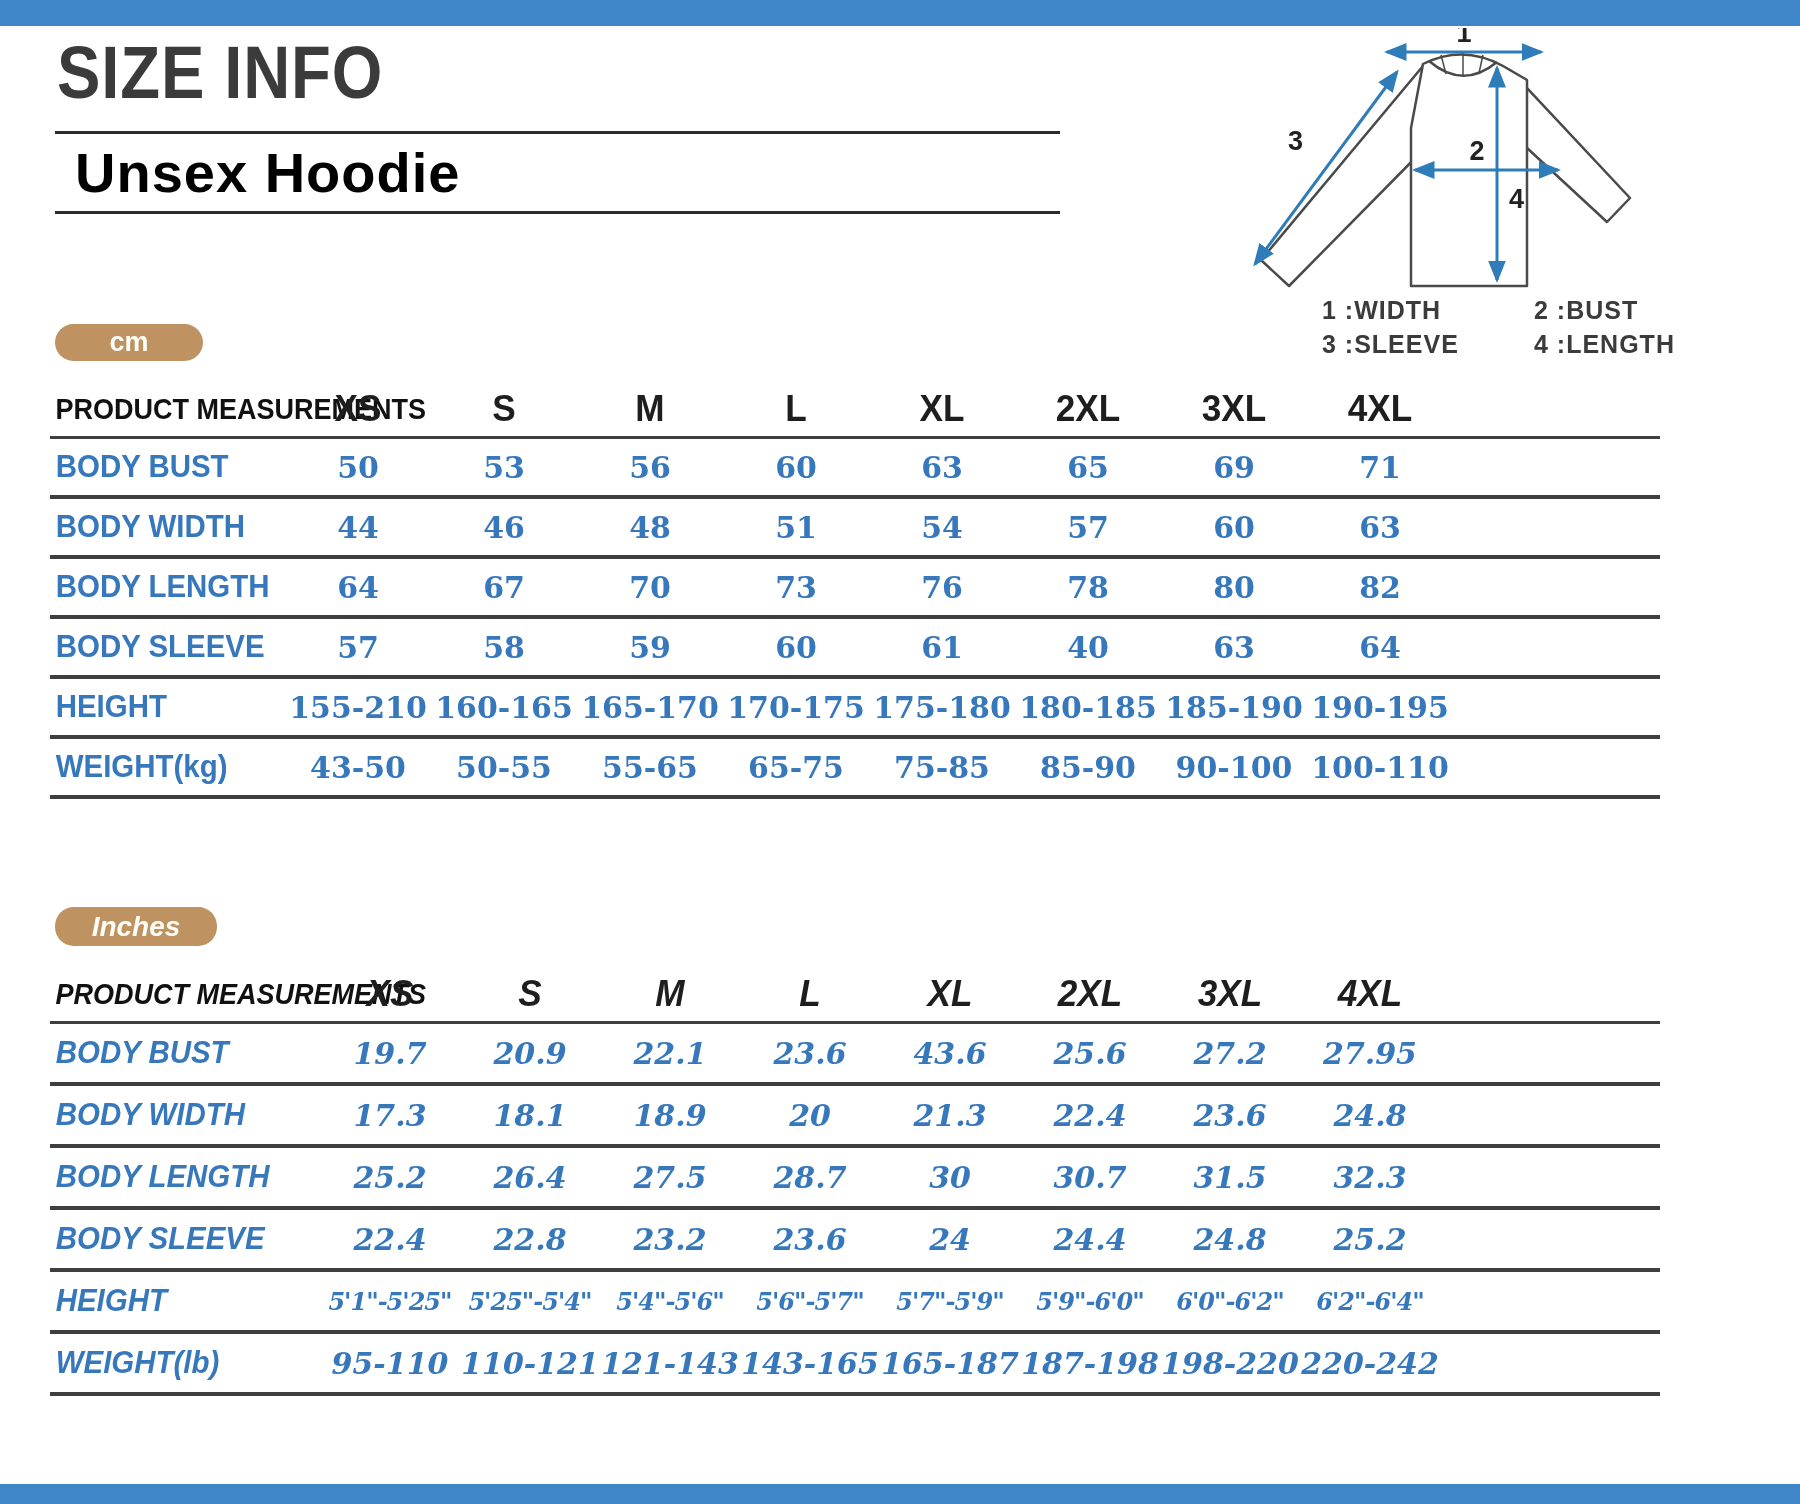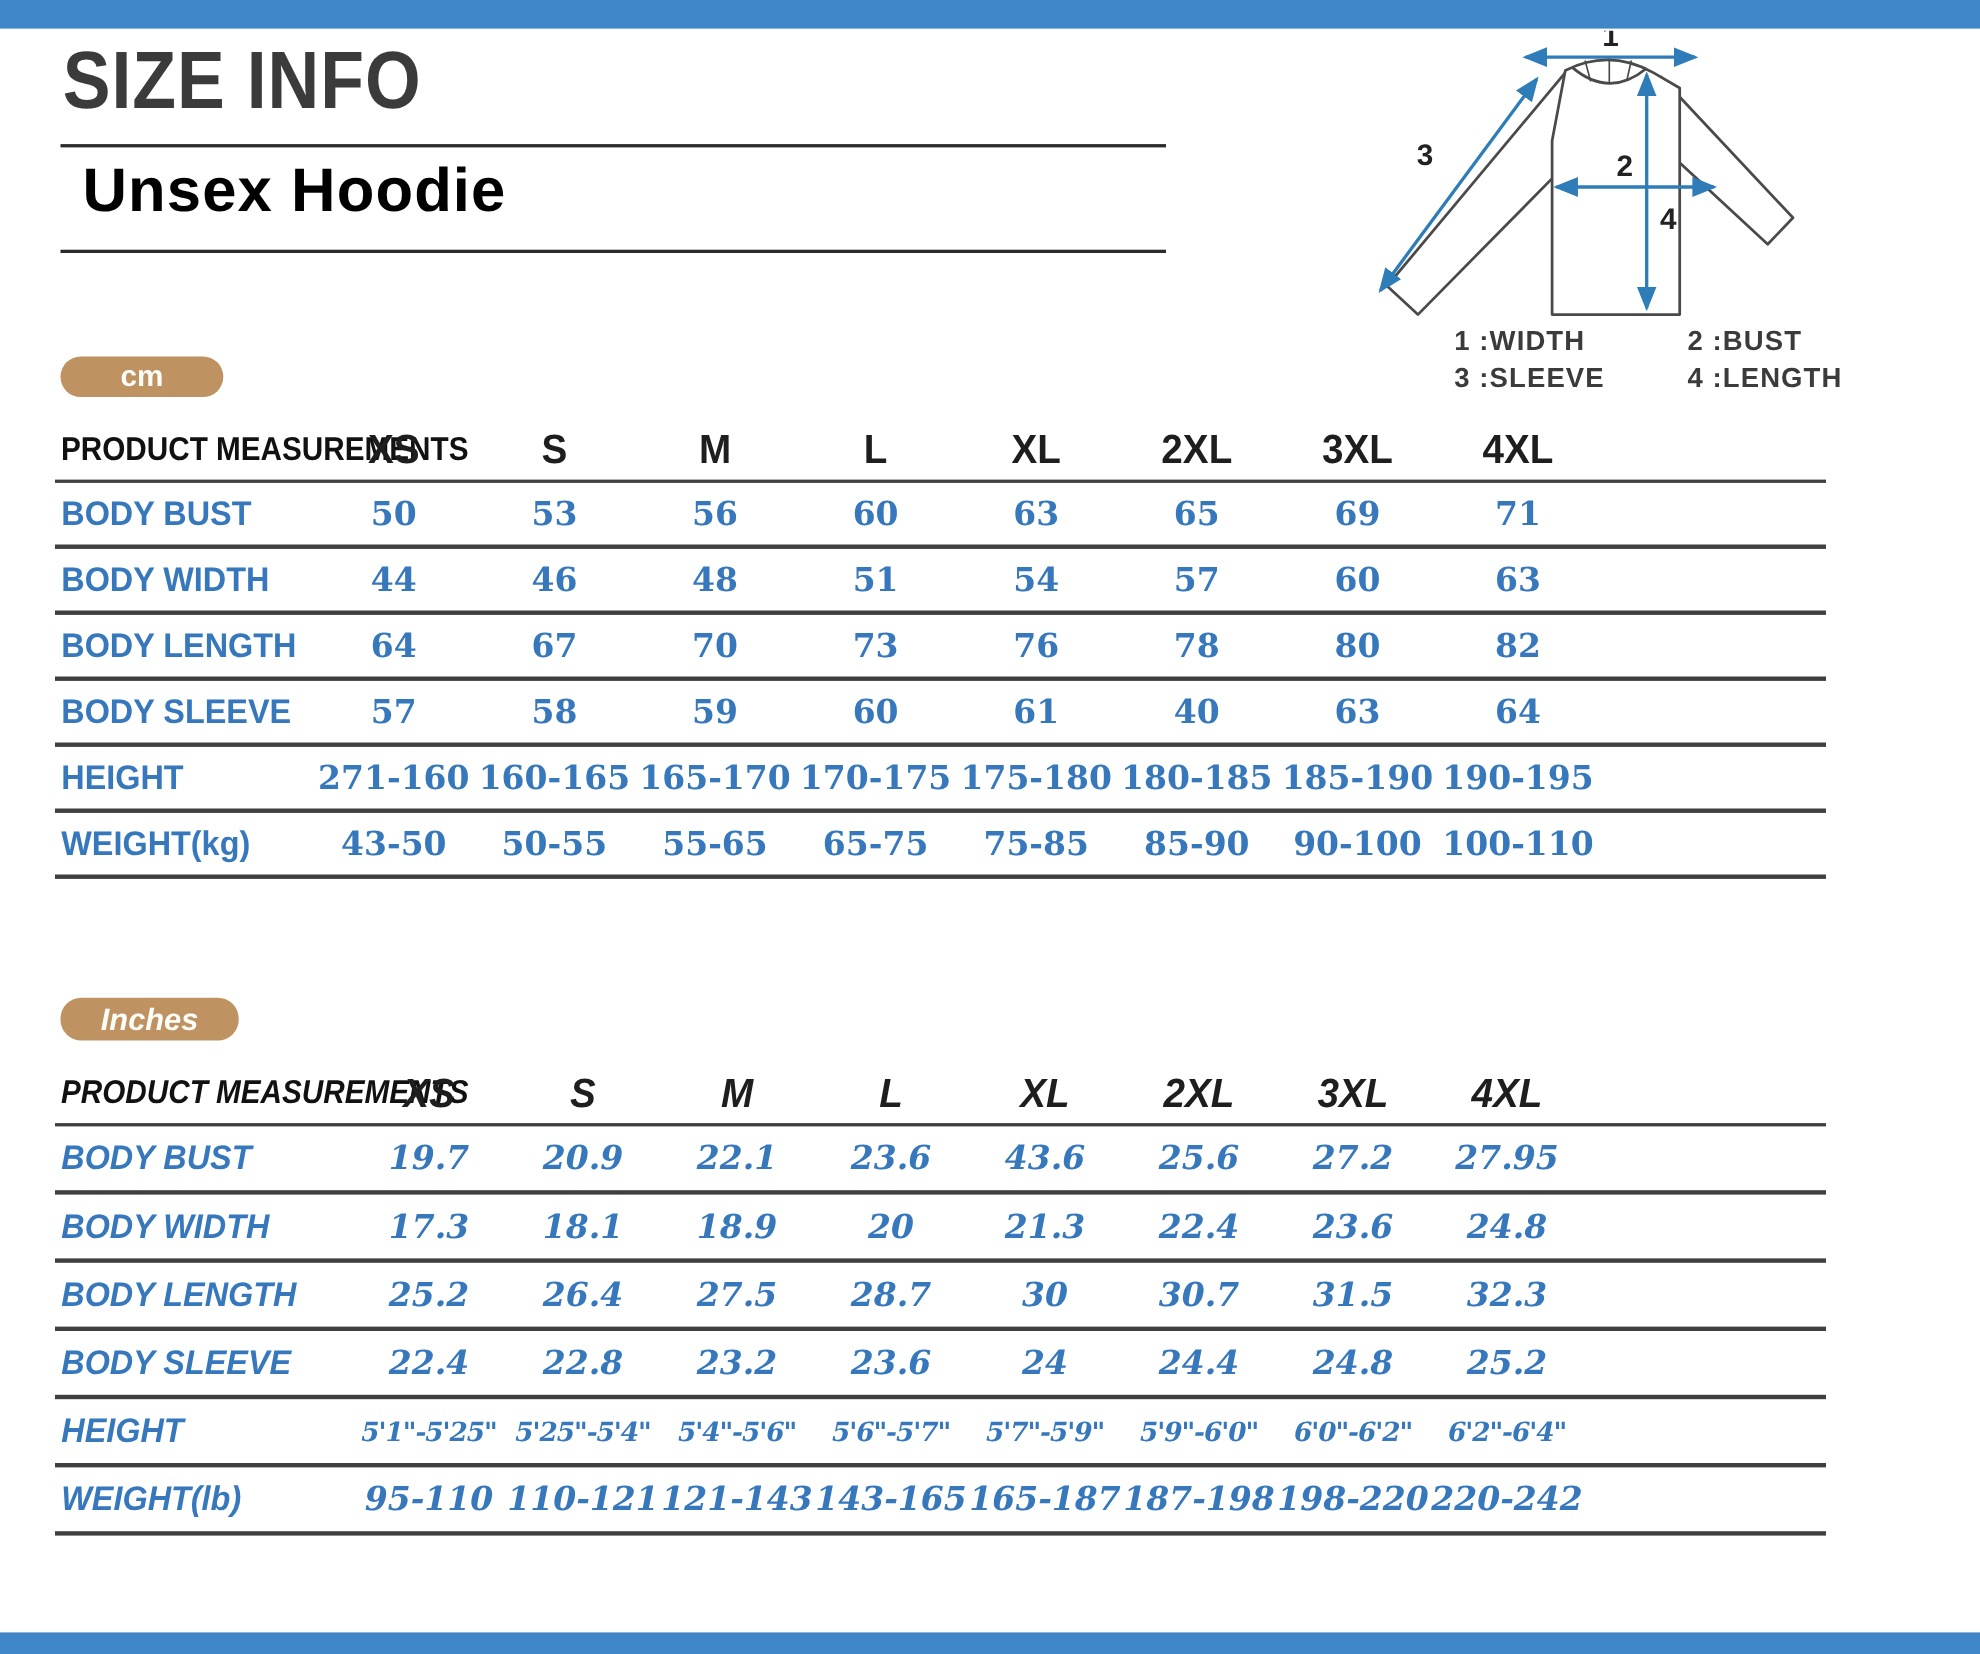--- a/index.html
+++ b/index.html
@@ -19,21 +19,21 @@
   .bottombar{position:absolute;bottom:0;left:0;width:1800px;height:20px;background:var(--blue-bar);}
 
   .title{
     position:absolute;left:57px;top:30px;margin:0;
     font-size:74px;font-weight:800;color:var(--ink);
     transform:scaleX(.88);transform-origin:left top;letter-spacing:1px;white-space:nowrap;
   }
   .subtitle-box{
     position:absolute;left:55px;top:131px;width:985px;
     border-top:3px solid #2b2b2b;border-bottom:3px solid #2b2b2b;
-    padding:6px 0 22px 20px;
+    padding:6px 0 6px 20px;
   }
   .subtitle{margin:0;font-size:56px;font-weight:bold;color:#000;letter-spacing:1px;}
 
   
   .diagram-svg{position:absolute;left:1175px;top:28px;width:475px;height:262px;}
   .legend{
     position:absolute;left:1322px;top:296px;
     display:grid;grid-template-columns:212px auto;row-gap:5px;
     font-size:25px;font-weight:bold;color:var(--ink);letter-spacing:1px;white-space:nowrap;
   }
@@ -180,21 +180,21 @@
         <div class="cell value">58</div>
         <div class="cell value">59</div>
         <div class="cell value">60</div>
         <div class="cell value">61</div>
         <div class="cell value">40</div>
         <div class="cell value">63</div>
         <div class="cell value">64</div>
       </div>
       <div class="row">
         <div class="cell label-cell">HEIGHT</div>
-        <div class="cell value">271-160</div>
+        <div class="cell value">155-210</div>
         <div class="cell value">160-165</div>
         <div class="cell value">165-170</div>
         <div class="cell value">170-175</div>
         <div class="cell value">175-180</div>
         <div class="cell value">180-185</div>
         <div class="cell value">185-190</div>
         <div class="cell value">190-195</div>
       </div>
       <div class="row">
         <div class="cell label-cell">WEIGHT(kg)</div>

